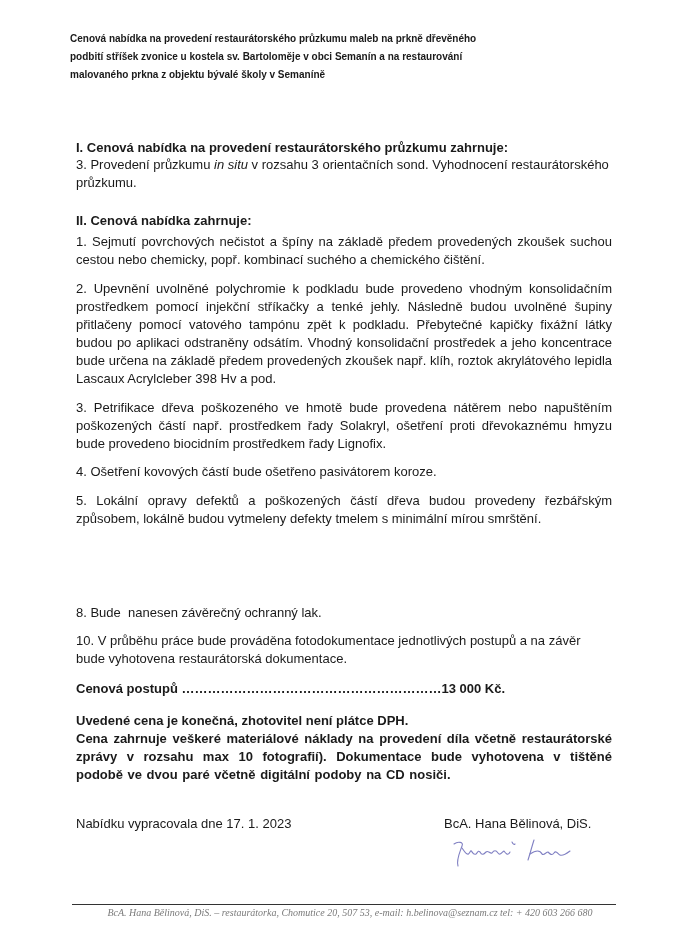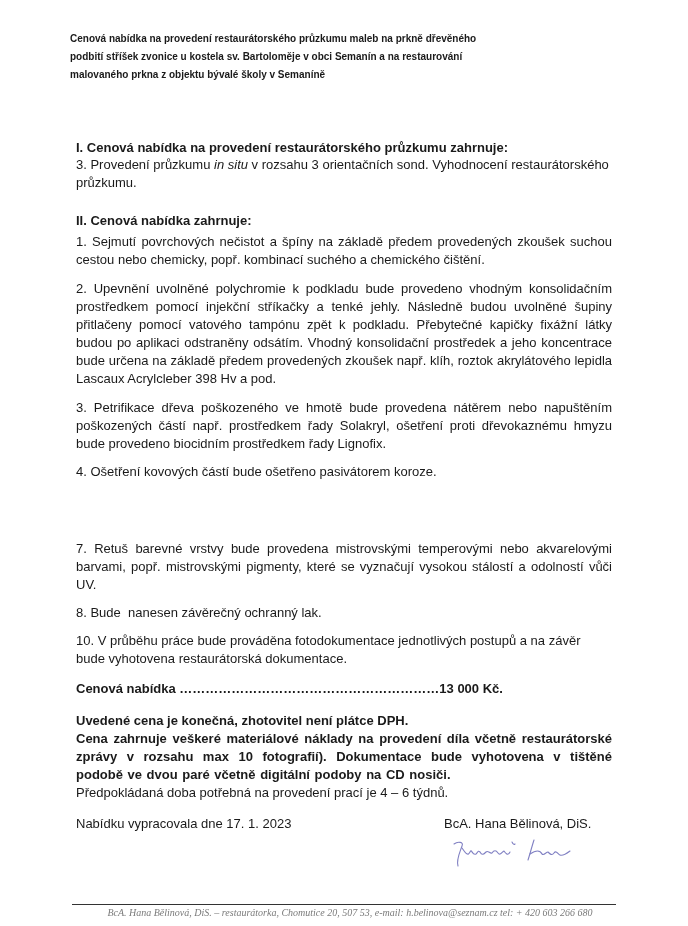--- a/index.html
+++ b/index.html
@@ -46,36 +46,35 @@
   <div class="block bold" style="top:205px;margin-top:7px;">II. Cenová nabídka zahrnuje:</div>
 
   <div class="block just-last" style="top:233px;">1. Sejmutí povrchových nečistot a špíny na základě předem provedených zkoušek suchou cestou nebo chemicky, popř. kombinací suchého a chemického čištění.</div>
 
   <div class="block just-last" style="top:280px;"> 2. Upevnění uvolněné polychromie k podkladu bude provedeno vhodným konsolidačním prostředkem pomocí injekční stříkačky a tenké jehly. Následně budou uvolněné šupiny přitlačeny pomocí vatového tampónu zpět k podkladu. Přebytečné kapičky fixážní látky budou po aplikaci odstraněny odsátím. Vhodný konsolidační prostředek a jeho koncentrace bude určena na základě předem provedených zkoušek např. klíh, roztok akrylátového lepidla Lascaux Acrylcleber 398 Hv a pod.</div>
 
   <div class="block just-last" style="top:399px;">3. Petrifikace dřeva poškozeného ve hmotě bude provedena nátěrem nebo napuštěním poškozených částí např. prostředkem řady  Solakryl, ošetření proti dřevokaznému hmyzu bude provedeno biocidním prostředkem řady Lignofix.</div>
 
   <div class="block" style="top:463px;">4. Ošetření kovových částí bude ošetřeno pasivátorem koroze.</div>
 
+  <div class="block just-last" style="top:492px;">5. Lokální opravy defektů a poškozených částí dřeva budou provedeny řezbářským způsobem, lokálně budou vytmeleny defekty tmelem s minimální mírou smrštění.</div>
 
-  <div class="block just-last" style="top:540px;">7. Retuš barevné vrstvy bude provedena mistrovskými temperovými nebo akvarelovými barvami, popř. mistrovskými pigmenty, které se vyznačují vysokou stálostí a odolností vůči UV.</div>
 
   <div class="block" style="top:604px; white-space:pre;">8. Bude  nanesen závěrečný ochranný lak.</div>
 
   <div class="block" style="top:632px; width:520px;">10. V průběhu práce bude prováděna fotodokumentace jednotlivých postupů a na závěr bude vyhotovena restaurátorská dokumentace.</div>
 
   <div class="block price-row" style="top:680px;">
-    <span style="white-space:pre;">Cenová nabídka </span>
+    <span style="white-space:pre;">Cenová postupů </span>
     <span class="dots">……………………………………………………………………..</span>
     <span>13 000 Kč.</span>
   </div>
 
   <div class="block bold" style="top:712px;">Uvedené cena je konečná, zhotovitel není plátce DPH.</div>
   <div class="block bold just-last" style="top:730px; word-spacing:1px;">Cena zahrnuje veškeré materiálové náklady na provedení díla včetně restaurátorské zprávy v rozsahu max 10 fotografií). Dokumentace bude vyhotovena v  tištěné podobě ve dvou paré včetně digitální podoby na CD nosiči.</div>
-  <div class="block" style="top:784px;">Předpokládaná doba potřebná na provedení prací je 4 – 6 týdnů.</div>
 
   <div class="sign-left">Nabídku vypracovala dne 17. 1. 2023</div>
   <div class="sign-right">BcA. Hana Bělinová, DiS.</div>
 
   <svg class="signature" viewBox="0 0 130 34">
     <g fill="none" stroke="#6a6ab8" stroke-width="1.1" stroke-linecap="round" stroke-linejoin="round" opacity="0.85">
       <path d="M6 8 C10 5, 16 6, 14 10 C12 16, 8 24, 10 30"></path>
       <path d="M14 12 C18 18, 20 20, 22 16 C24 12, 24 20, 28 18 C30 16, 30 14, 32 16 C34 20, 36 18, 38 16 C40 14, 42 18, 44 17 C46 14, 48 14, 50 17 C52 20, 54 16, 56 15 C58 18, 60 20, 62 16"></path>
       <path d="M64 6 C65 8, 66 9, 67 8"></path>
       <path d="M86 4 C84 10, 82 18, 80 24"></path>

